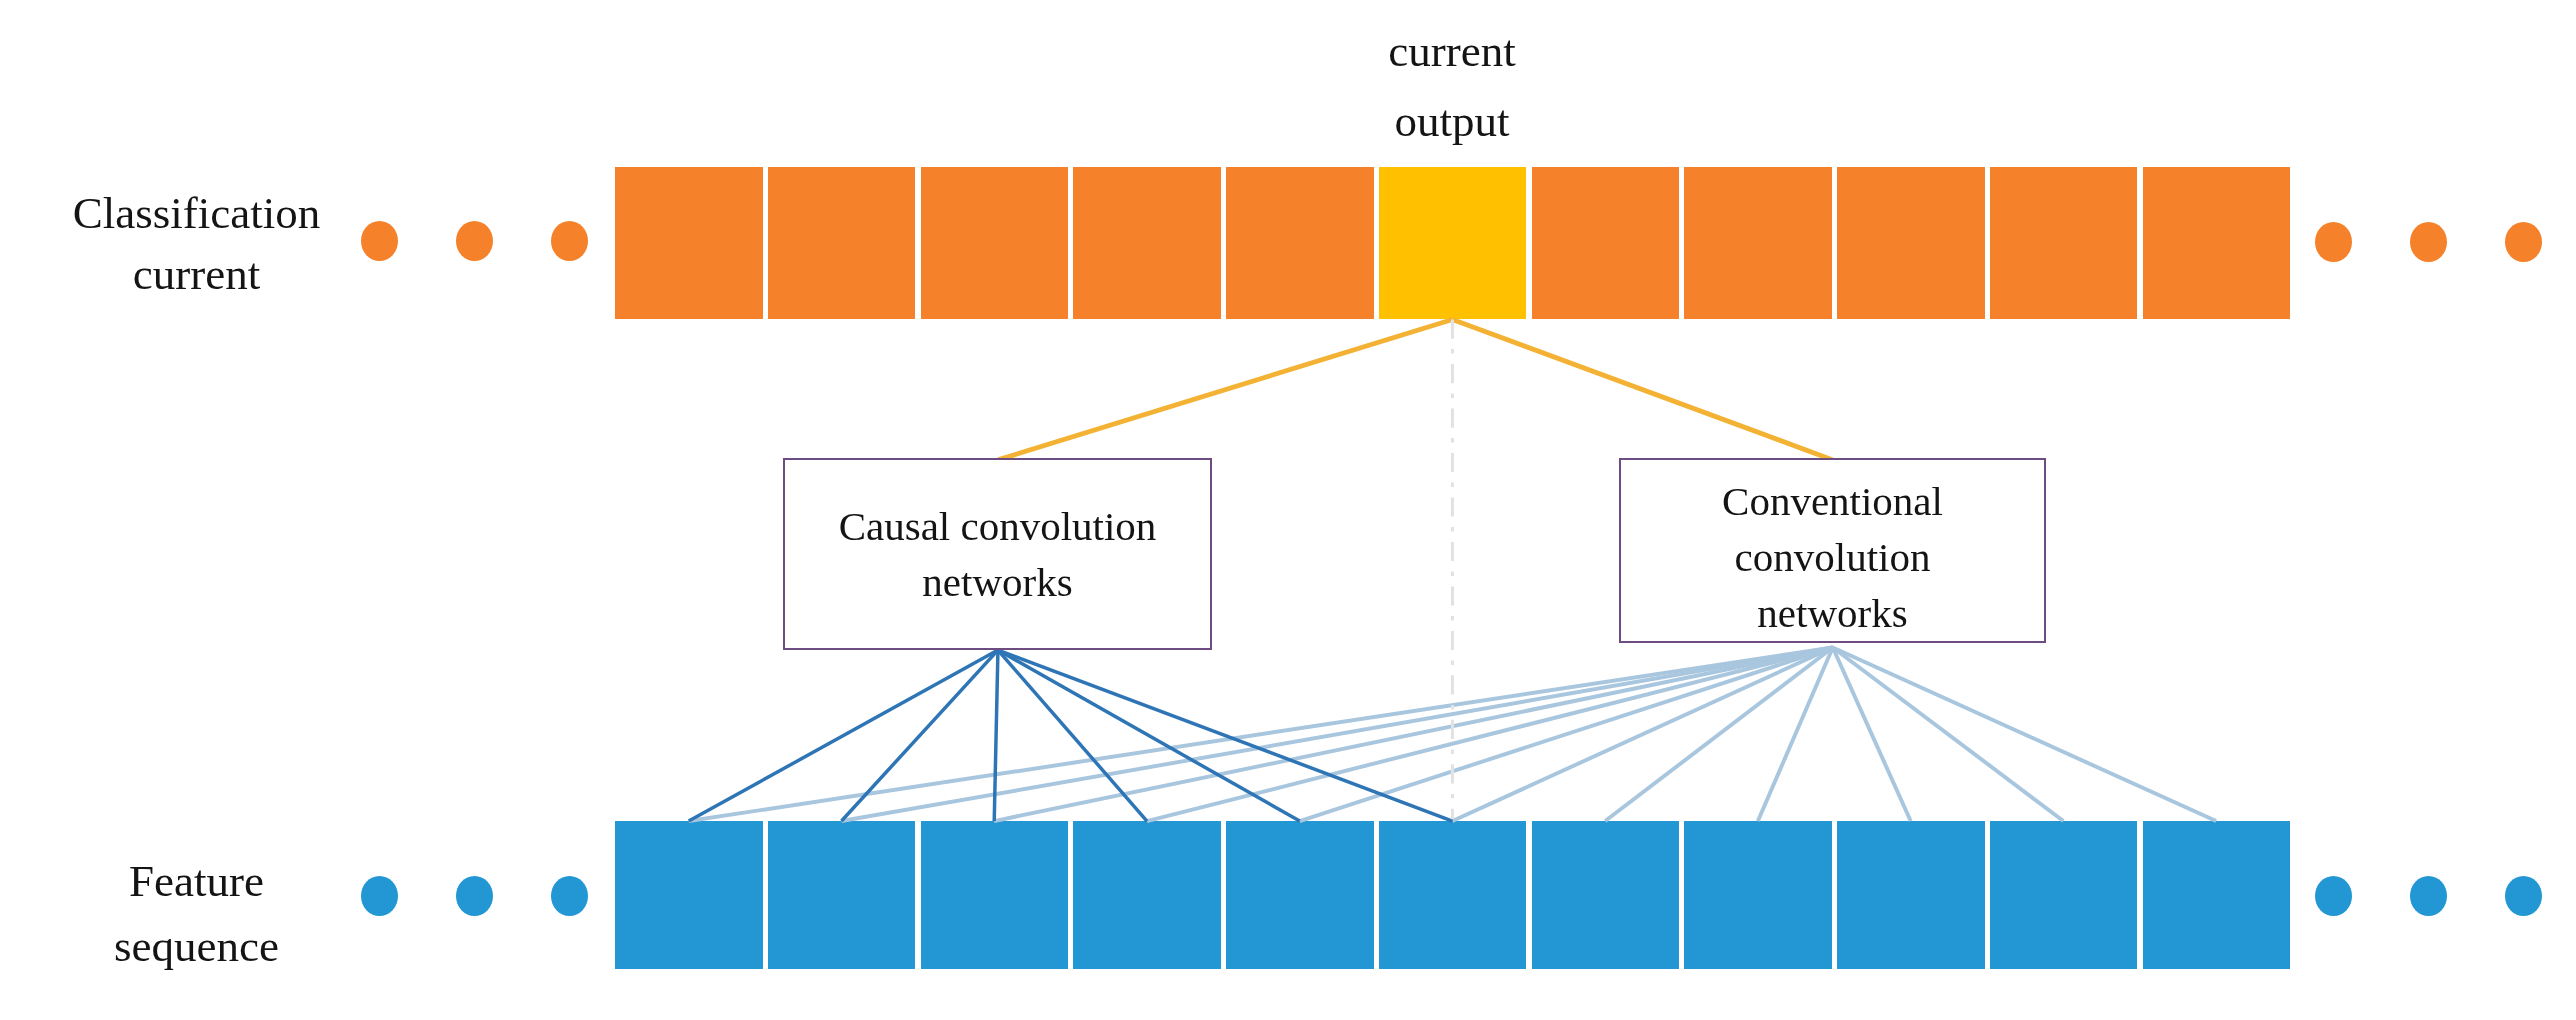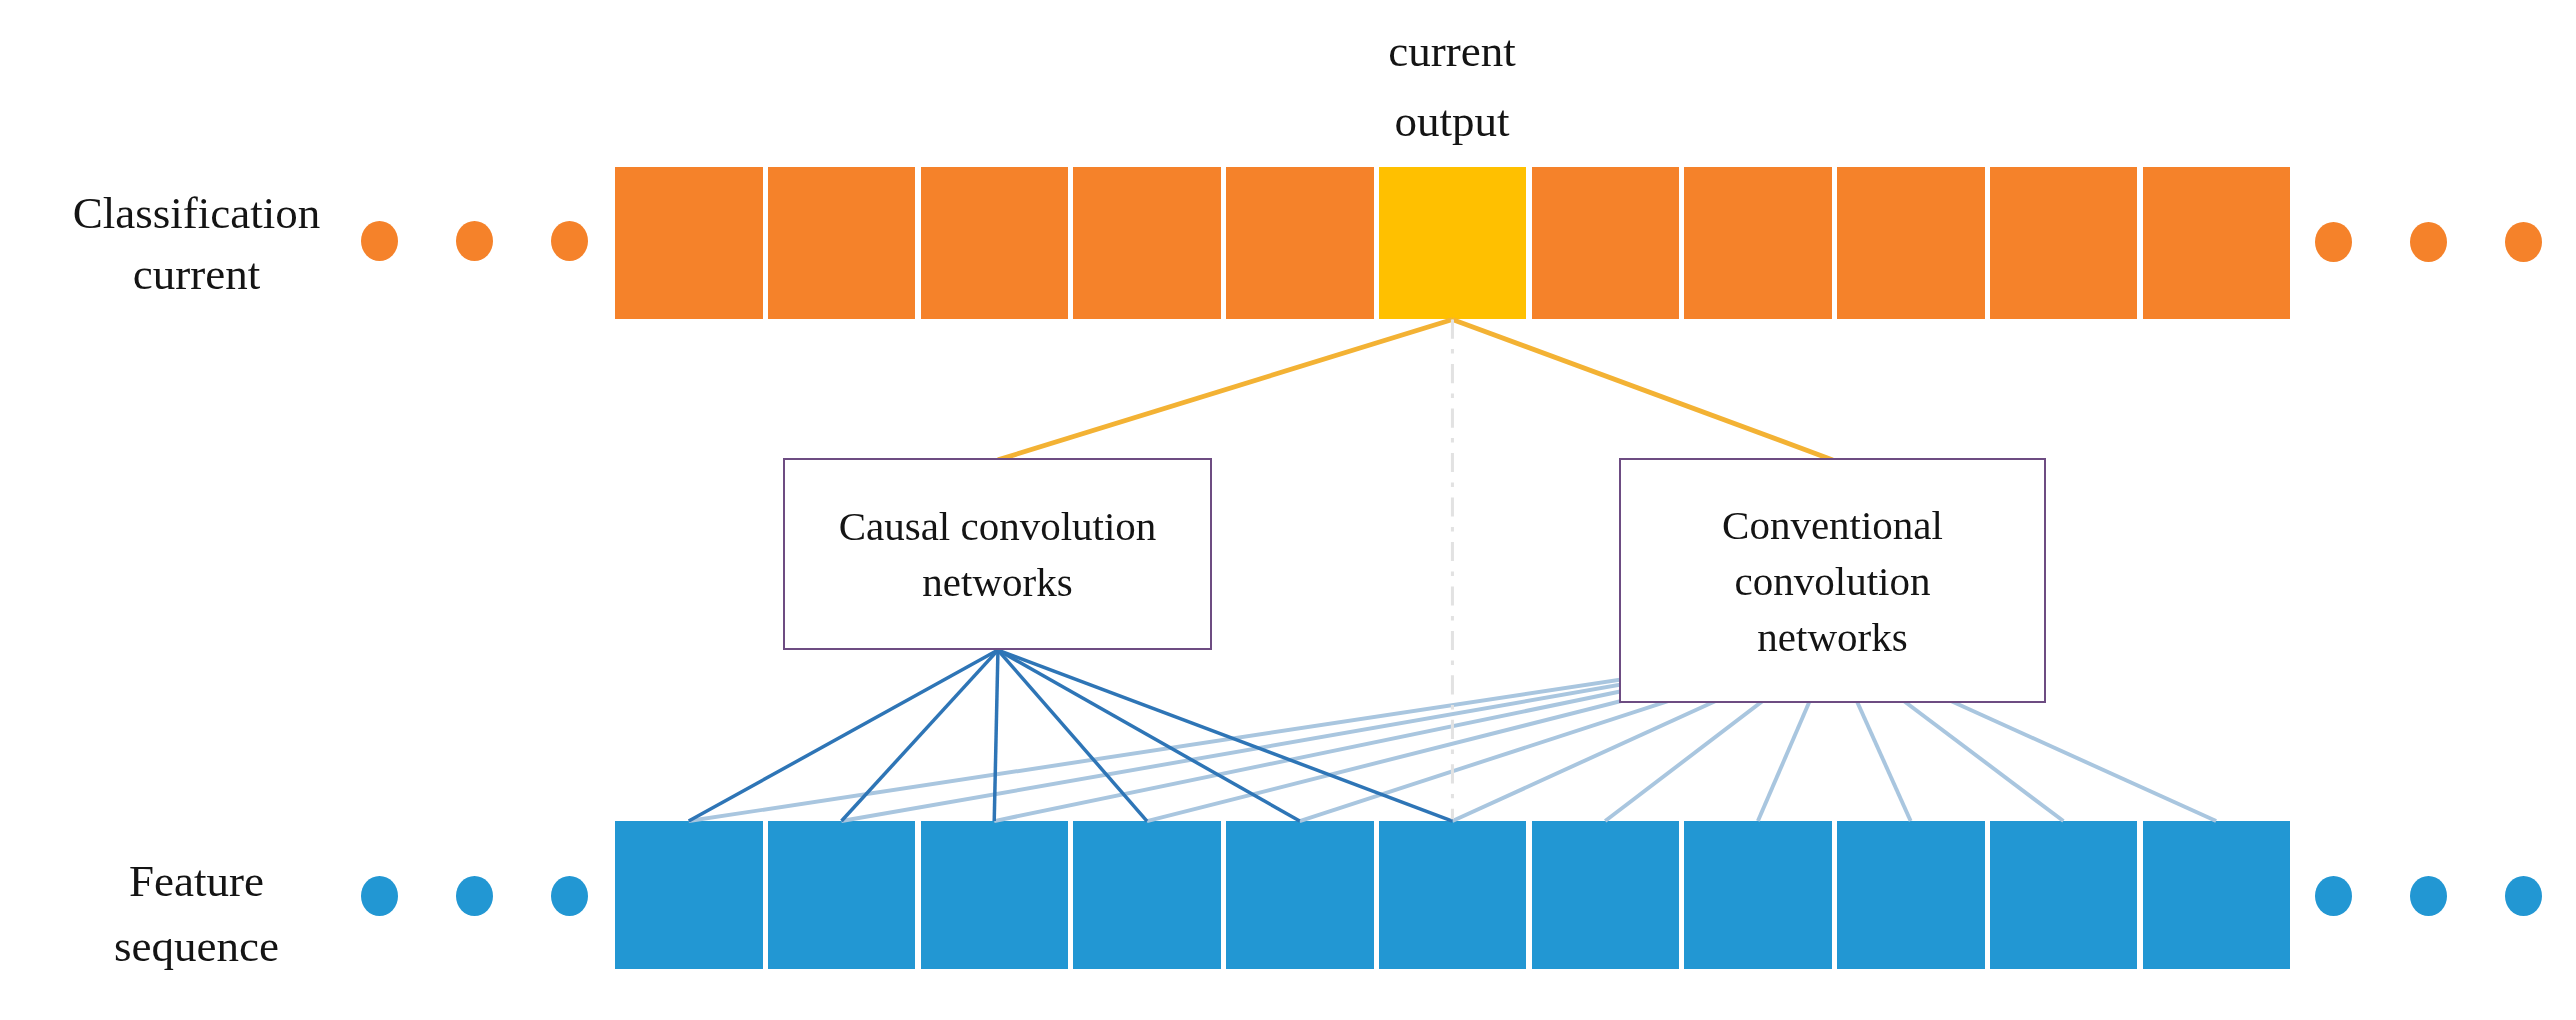--- a/index.html
+++ b/index.html
@@ -34,21 +34,21 @@
   .net-box{
     position:absolute;top:458px;
     display:flex;align-items:center;justify-content:center;
     background:#ffffff;
     border:2.6px solid #6D4C82;
     box-sizing:border-box;
     font-size:41px;line-height:56px;text-align:center;
     z-index:3;
   }
   #box-causal{left:783px;width:429px;height:192px;}
-  #box-conventional{left:1619px;width:427px;height:245px;}
+  #box-conventional{left:1619px;width:427px;height:185px;align-items:flex-end;}
 
   #connections-svg{position:absolute;left:0;top:0;z-index:1;pointer-events:none;}
 </style>
 </head>
 <body>
 
 <div id="figure">
 
   <svg id="connections-svg" width="2576" height="1021" viewBox="0 0 2953 1170">
       <line x1="2101" y1="742" x2="789.5454545454545" y2="941" stroke="#A9C6DF" stroke-width="4.5"></line>

